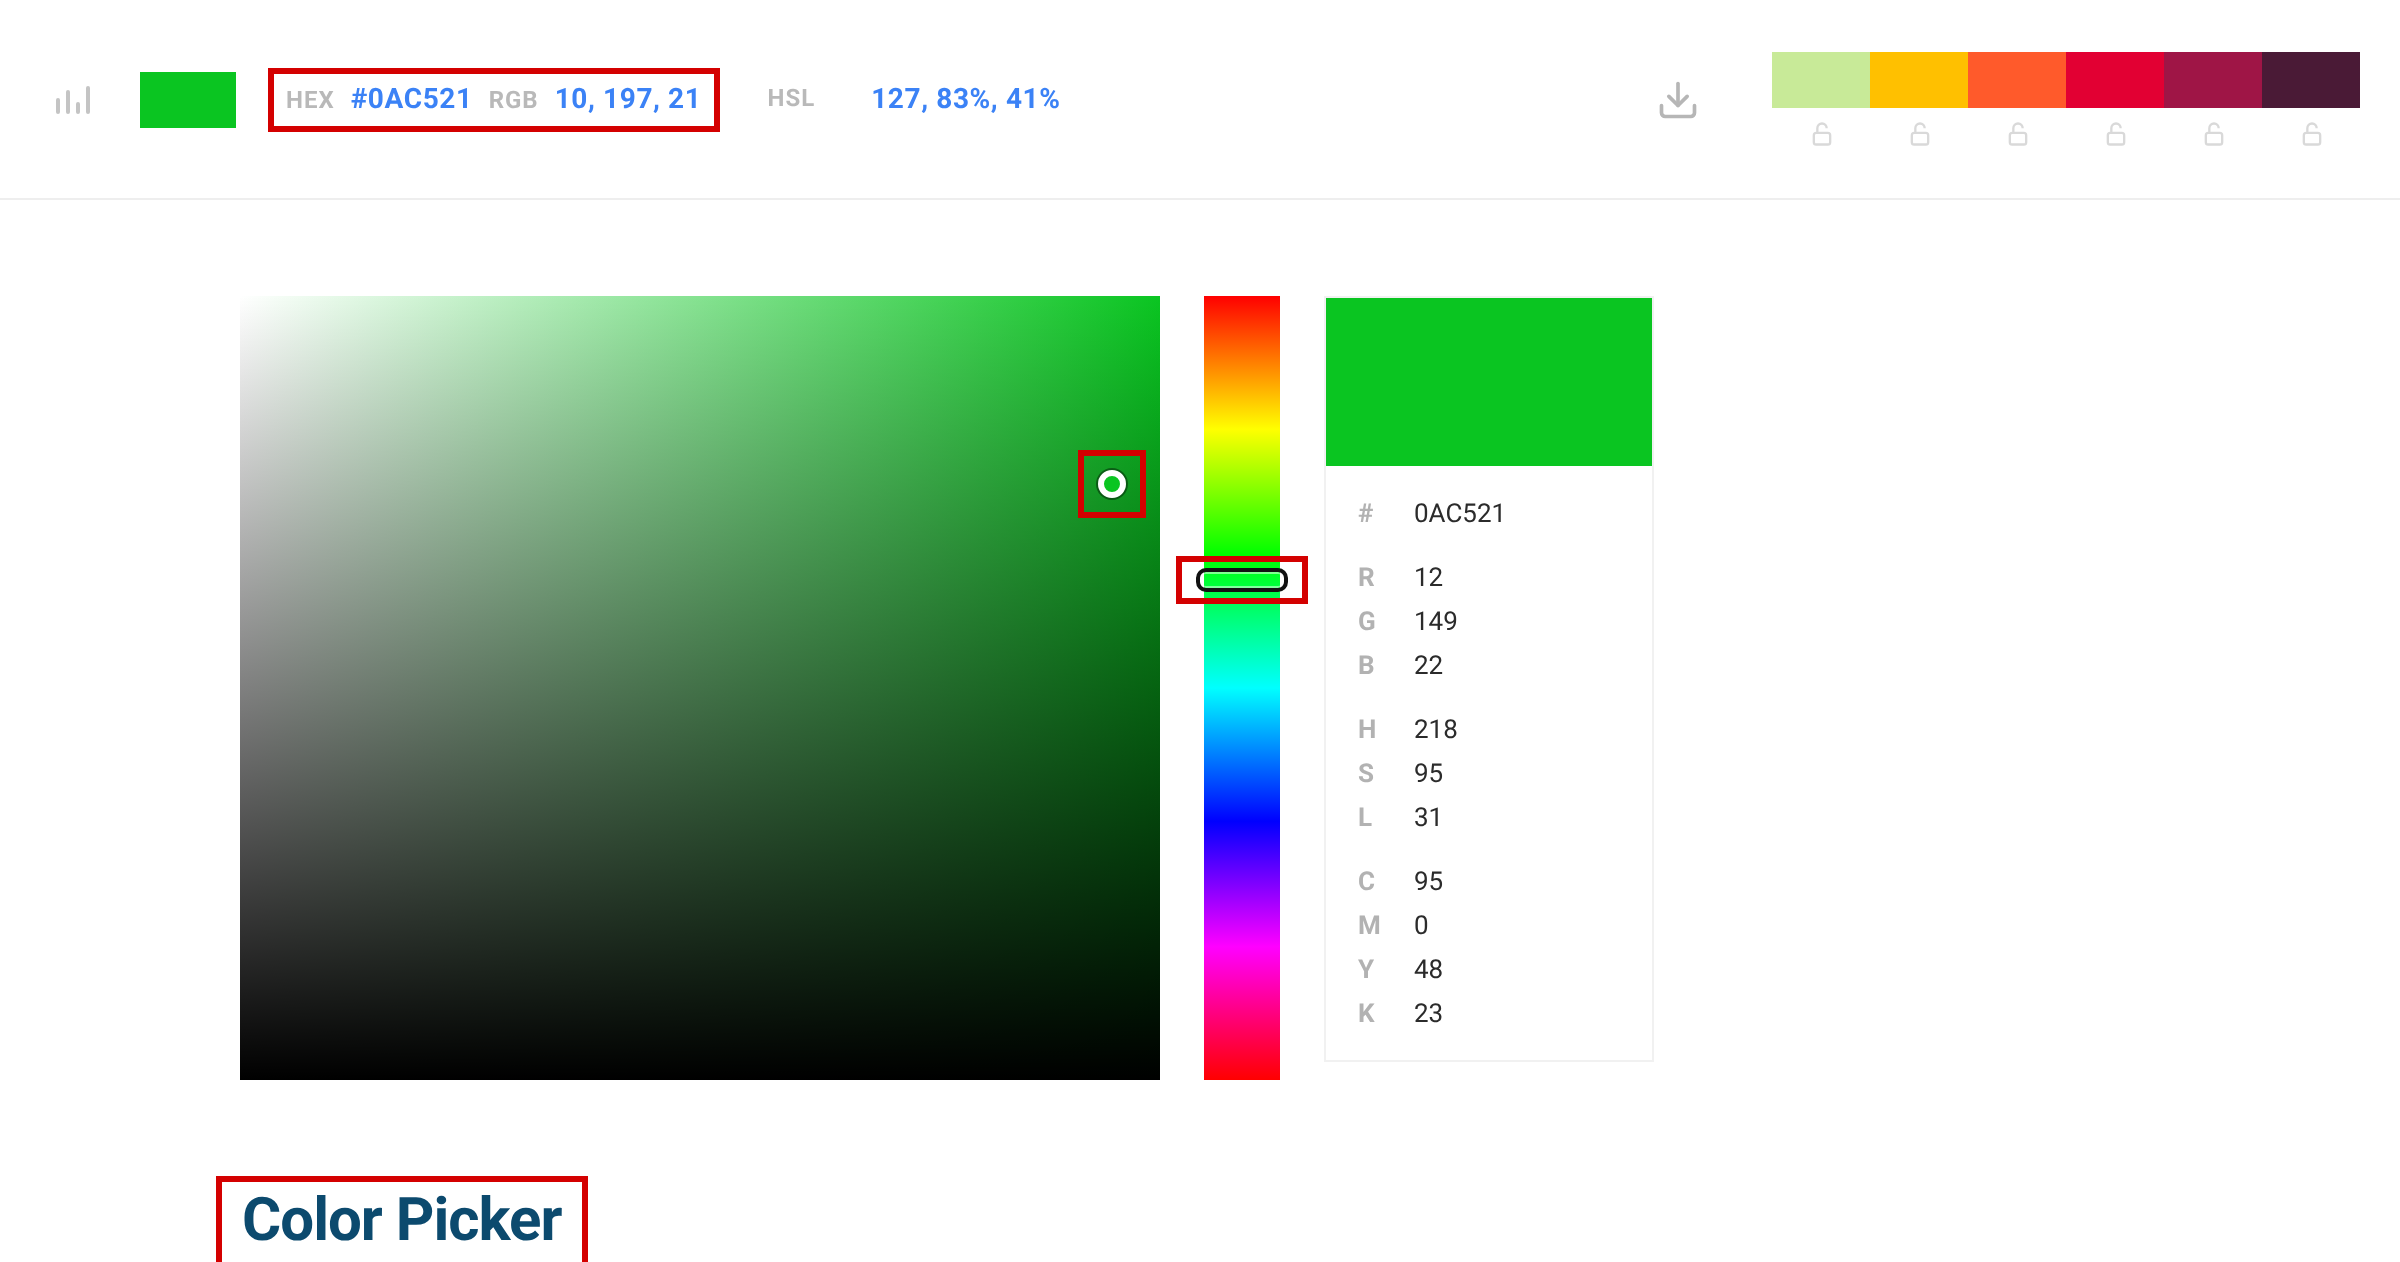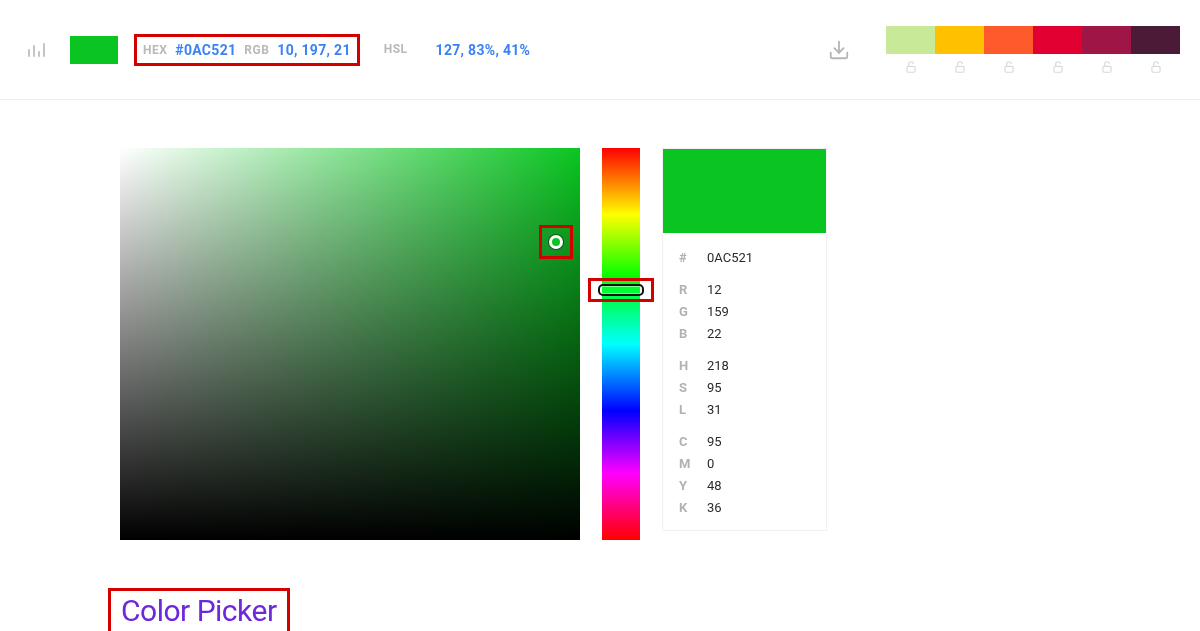--- a/index.html
+++ b/index.html
@@ -38,21 +38,21 @@
 
 .info-panel { width: 165px; border: 1px solid #f1f1f1; background: #fff; }
 .info-swatch { height: 84px; background: #0AC521; }
 .info-body { padding: 18px 16px 16px 16px; }
 .info-row { display: flex; align-items: center; font-size: 13px; line-height: 1; margin-bottom: 9px; }
 .info-k { color: #b2b2b2; font-weight: 700; width: 28px; }
 .info-v { color: #2b2b2b; font-weight: 400; }
 .gap { height: 10px; }
 
 .heading-wrap { position: absolute; left: 108px; top: 588px; border: 3px solid #d40000; padding: 2px 10px 4px 10px; }
-.heading { font-size: 30px; font-weight: 400; color: #6d28d9; letter-spacing: -0.5px; }
+.heading { font-size: 30px; font-weight: 700; color: #0c4a6e; letter-spacing: -0.5px; }
 
 svg { display: block; }
 </style>
 </head>
 <body>
 
 <div class="topbar">
   <span class="bars-icon">
     <svg width="20" height="20" viewBox="0 0 20 20">
         <g stroke="currentColor" stroke-width="2" stroke-linecap="round">
@@ -165,21 +165,21 @@
         <span class="info-k">#</span>
         <span class="info-v">0AC521</span>
       </div>
       <div class="gap"></div>
       <div class="info-row">
           <span class="info-k">R</span>
           <span class="info-v">12</span>
         </div>
       <div class="info-row">
           <span class="info-k">G</span>
-          <span class="info-v">159</span>
+          <span class="info-v">149</span>
         </div>
       <div class="info-row">
           <span class="info-k">B</span>
           <span class="info-v">22</span>
         </div>
       <div class="gap"></div>
       <div class="info-row">
           <span class="info-k">H</span>
           <span class="info-v">218</span>
         </div>
@@ -199,21 +199,21 @@
       <div class="info-row">
           <span class="info-k">M</span>
           <span class="info-v">0</span>
         </div>
       <div class="info-row">
           <span class="info-k">Y</span>
           <span class="info-v">48</span>
         </div>
       <div class="info-row" style="margin-bottom:0">
           <span class="info-k">K</span>
-          <span class="info-v">36</span>
+          <span class="info-v">23</span>
         </div>
     </div>
   </div>
 </div>
 
 <div class="heading-wrap">
   <h1 class="heading">Color Picker</h1>
 </div>
 
 </body></html>

